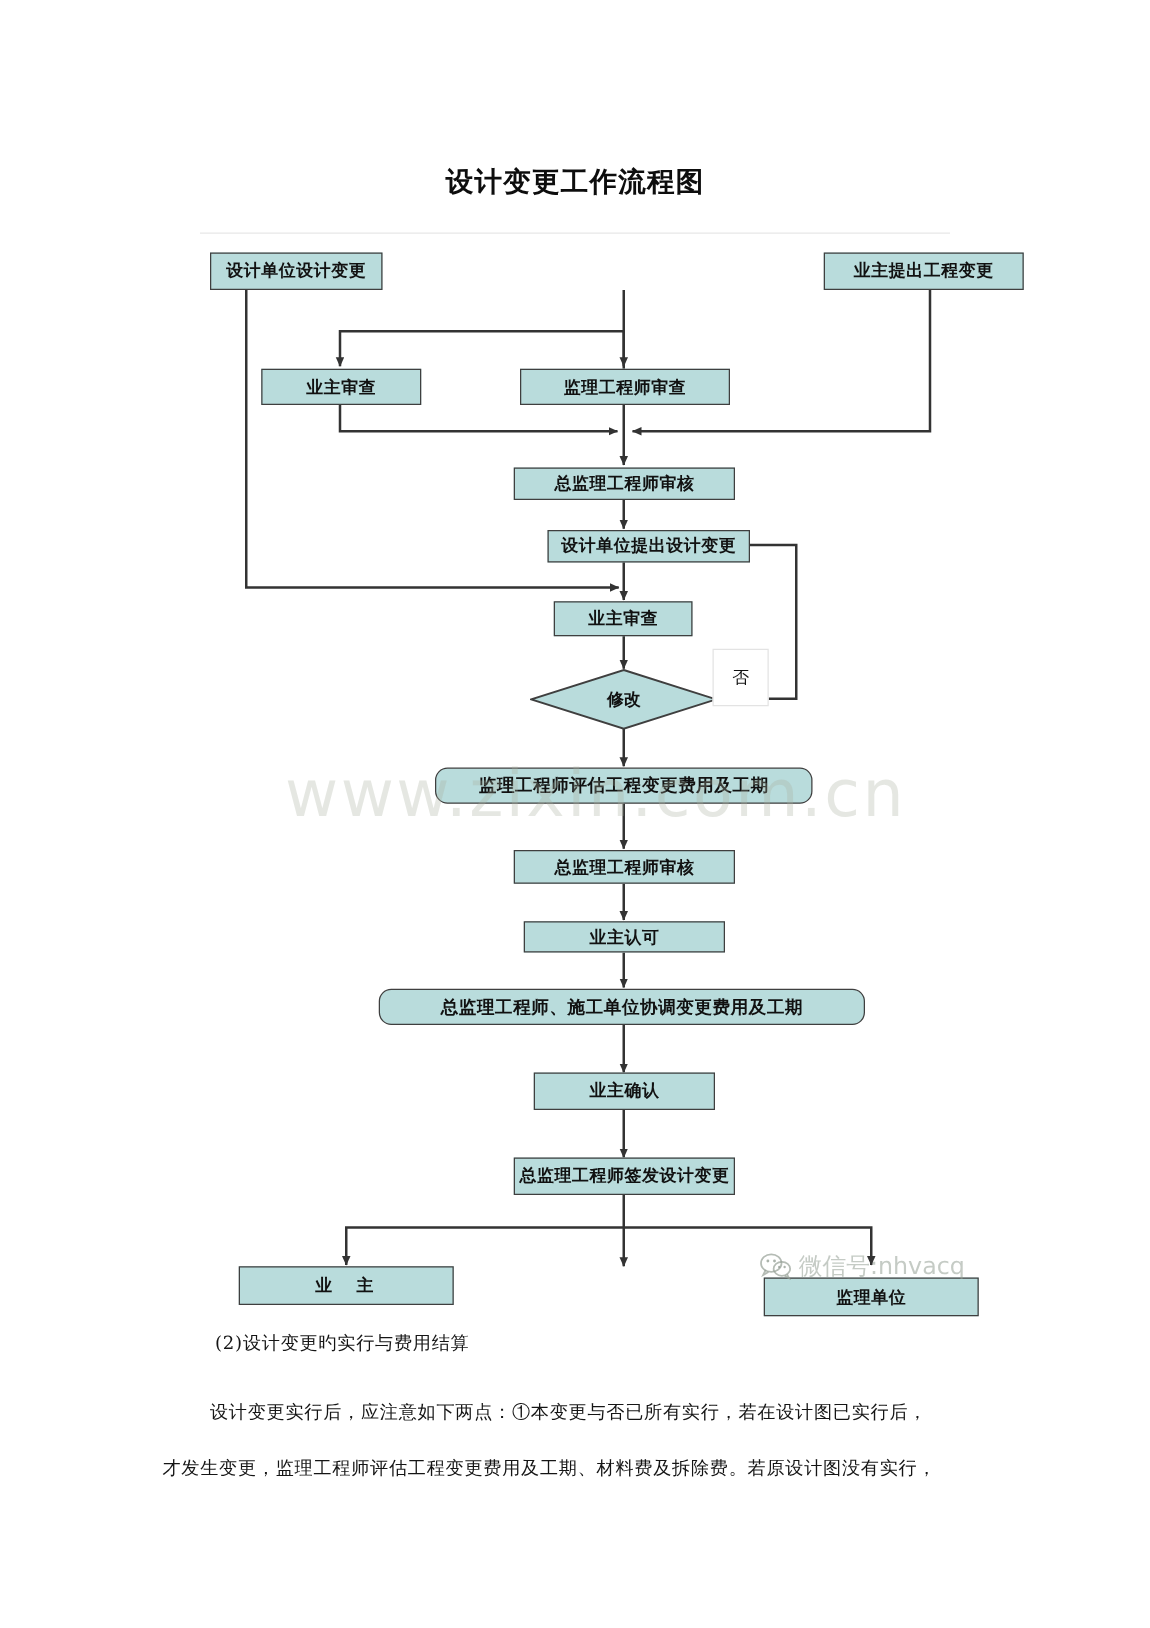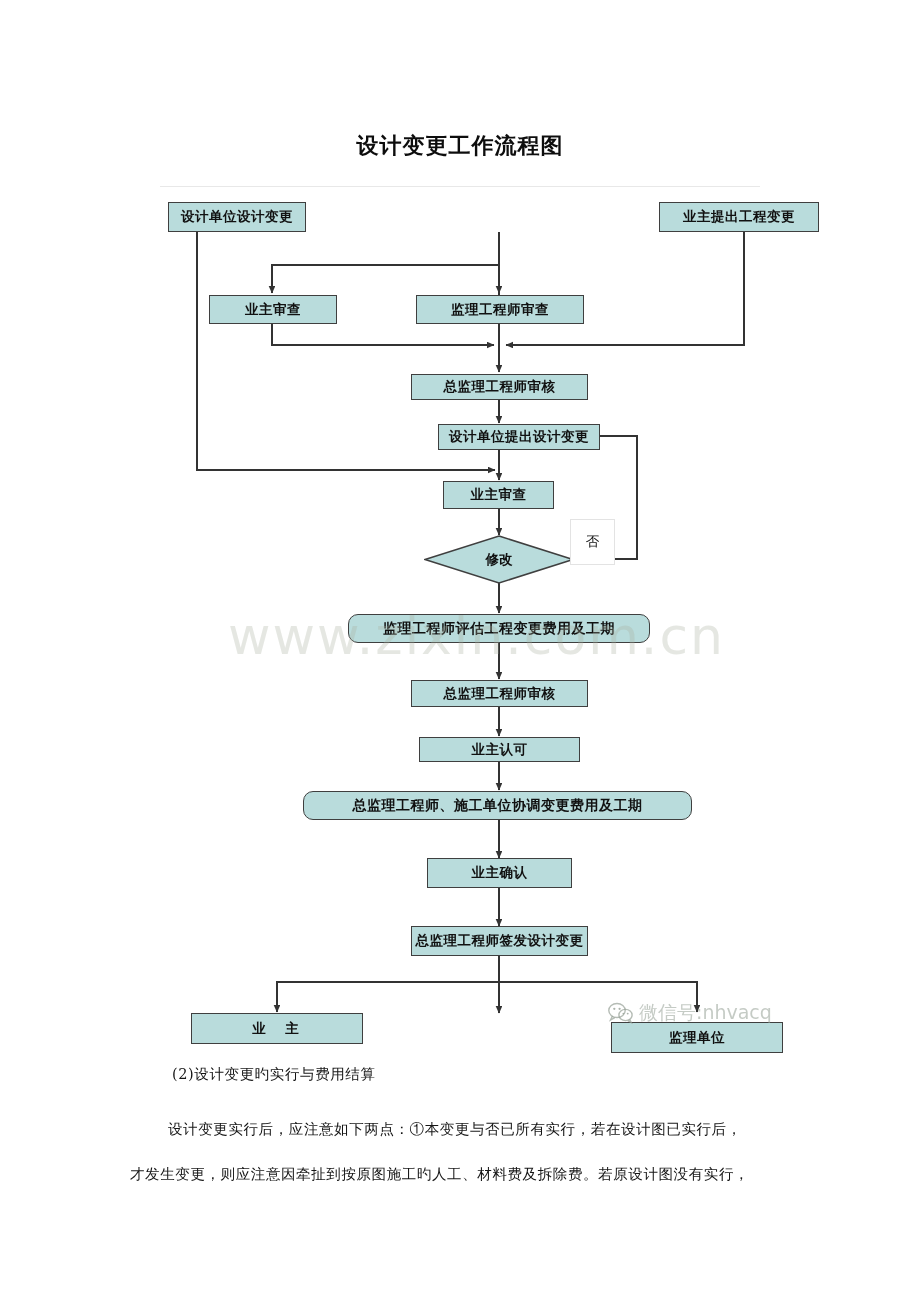--- a/index.html
+++ b/index.html
@@ -196,15 +196,15 @@
       <circle cx="15.4" cy="11.6" r="0.95" fill="rgba(150,160,150,0.8)"></circle>
       <circle cx="19.7" cy="11.6" r="0.95" fill="rgba(150,160,150,0.8)"></circle>
     </svg>
     <span>微信号:nhvacq</span>
   </div>
 
   <div class="btext" style="left:158px;top:1065px;margin-left:14px;">(2)设计变更旳实行与费用结算</div>
 
   <div class="btext" style="left:168px;top:1120px;">设计变更实行后，应注意如下两点：①本变更与否已所有实行，若在设计图已实行后，</div>
 
-  <div class="btext" style="left:130px;top:1165px;">才发生变更，则应注意因牵扯到按原图施工旳人工、材料费及拆除费。若原设计图没有实行，</div>
+  <div class="btext" style="left:130px;top:1165px;">才发生变更，监理工程师评估工程变更费用及工期、材料费及拆除费。若原设计图没有实行，</div>
 
 </div>
 
 </body></html>

